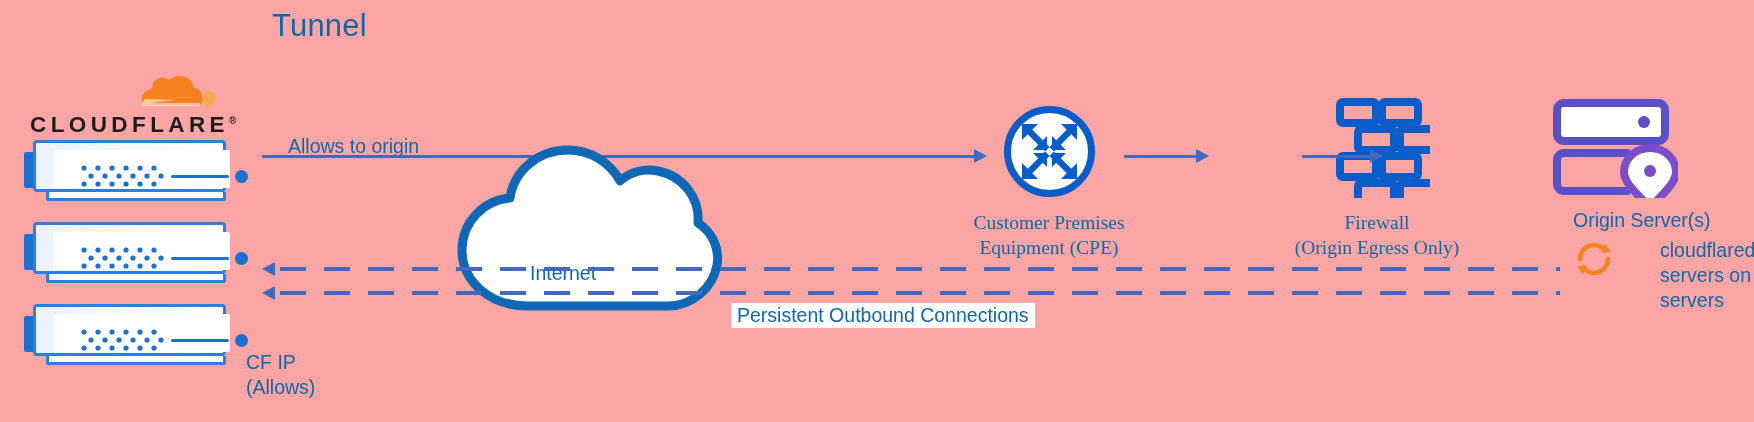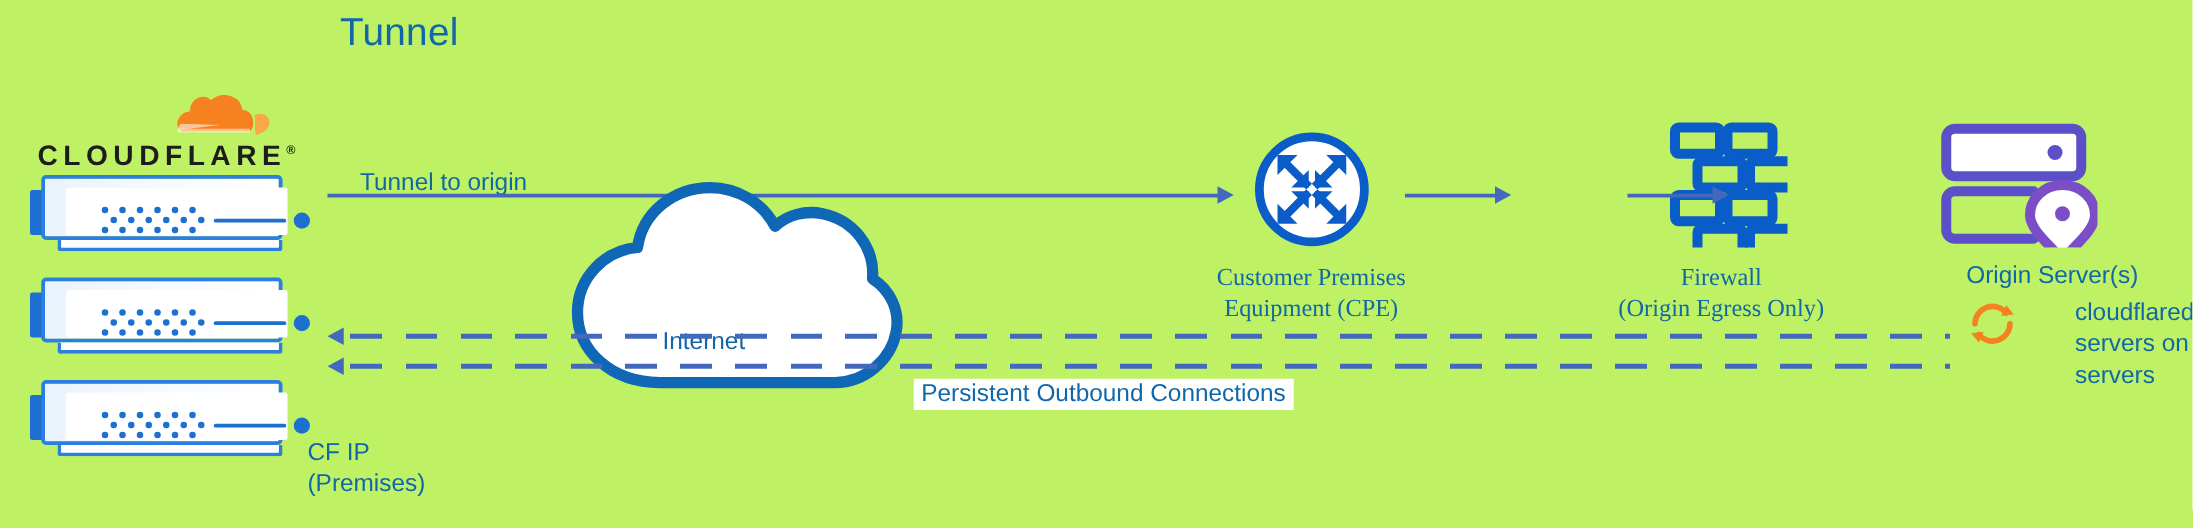--- a/index.html
+++ b/index.html
@@ -8,21 +8,21 @@
     background: #ffffff;
   }
   body {
     font-family: "Liberation Sans", sans-serif;
     -webkit-font-smoothing: antialiased;
   }
   #canvas {
     position: relative;
     width: 1754px;
     height: 422px;
-    background: #bef264;
+    background: #fca5a5;
     overflow: hidden;
   }
   .abs { position: absolute; }
 
   
   #diagram-title {
     left: 272px;
     top: 8px;
     font-size: 31px;
     color: #1267a8;
@@ -230,24 +230,24 @@
         </svg>
         <div class="line"></div>
         <div class="led"></div>
       </div>
     </div>
     <div class="shadowbar"></div>
   </div>
 
   <div class="abs lbl" style="left:246px; top:305px;margin-top:45px;">
     <div>CF IP</div>
-    <div>(Premises)</div>
-  </div>
-
-  <div class="abs lbl" style="left:288px; top:134px;">Tunnel to origin</div>
+    <div>(Allows)</div>
+  </div>
+
+  <div class="abs lbl" style="left:288px; top:134px;">Allows to origin</div>
   <div class="abs solid-line" style="left:262px; top:155px; width:714px;"></div>
   <div class="abs arrow-head-right" style="left:974px; top:149px;"></div>
 
   <svg class="abs" style="left:440px; top:138px;" width="290" height="176" viewBox="0 0 290 176">
     <path d="M88 168
              C 48 168, 22 142, 22 112
              C 22 84, 44 62, 70 60
              C 74 32, 99 12, 128 12
              C 150 12, 170 24, 180 43
              C 190 34, 204 30, 218 33

